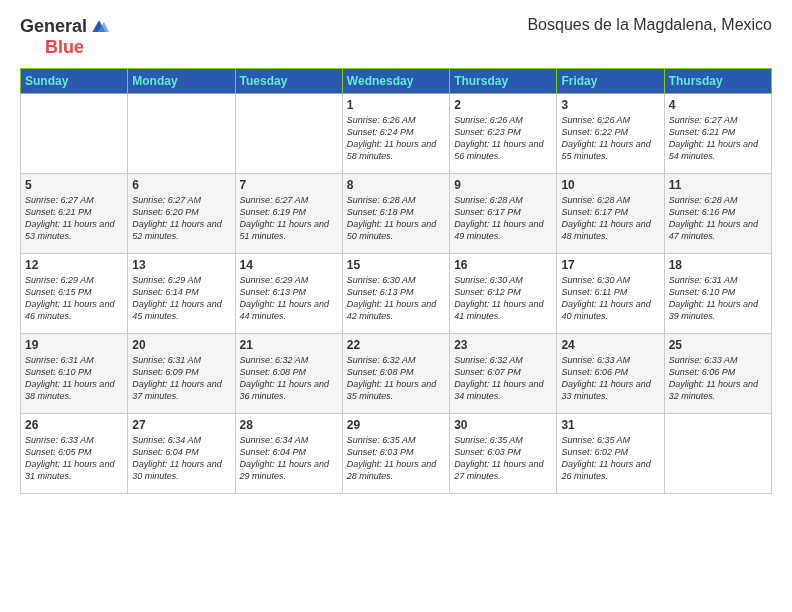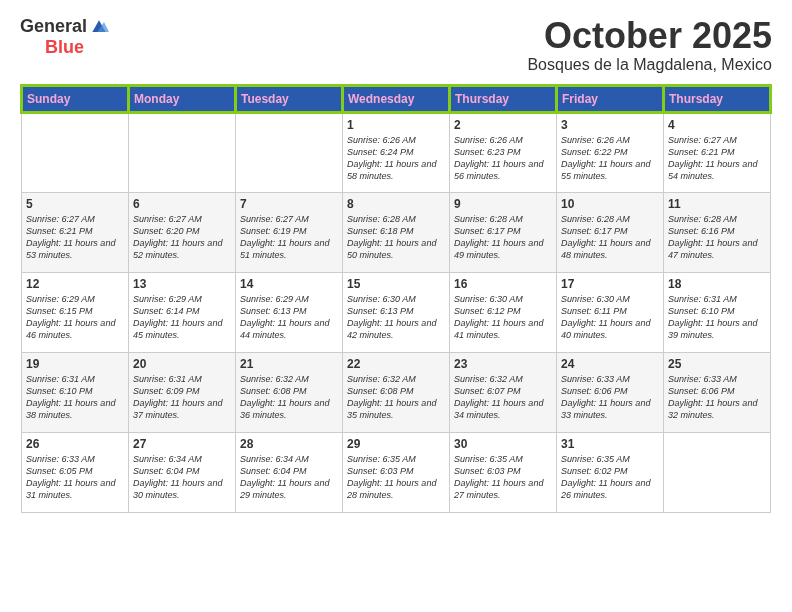--- a/index.html
+++ b/index.html
@@ -59,26 +59,26 @@
       color: #333;
       font-weight: normal;
     }
     .calendar {
       width: 100%;
       border-collapse: collapse;
       border: 1px solid #ccc;
     }
     .calendar th {
       background-color: #2a5aad;
-      color: #f9a8d4;
+      color: #5eead4;
       font-size: 12px;
       font-weight: bold;
       padding: 5px 4px;
       text-align: left;
-      border: 3px solid #84cc16;
+      border: 1px solid #84cc16;
       margin-top: 20px;
     }
     .calendar td {
       border: 1px solid #ccc;
       vertical-align: top;
       padding: 4px 4px 3px 4px;
       width: calc(100% / 7);
       height: 80px;
       font-size: 9.5px;
       color: #333;
@@ -115,21 +115,20 @@
       <div class="logo-text">
         <span class="logo-general">General</span>
         <svg class="logo-icon" viewBox="0 0 24 24">
           <polygon points="4,18 12,4 20,18" fill="#2a5aad"></polygon>
           <polygon points="10,18 18,6 24,18" fill="#4a90d9" opacity="0.7"></polygon>
         </svg>
       </div>
       <span class="logo-blue">Blue</span>
     </div>
     <div class="title-section">
-      <div class="month-title">October 2025</div>
       <div class="location-title">Bosques de la Magdalena, Mexico</div>
     </div>
   </div>
 
   <table class="calendar">
     <thead>
       <tr>
         <th>Sunday</th>
         <th>Monday</th>
         <th>Tuesday</th>

